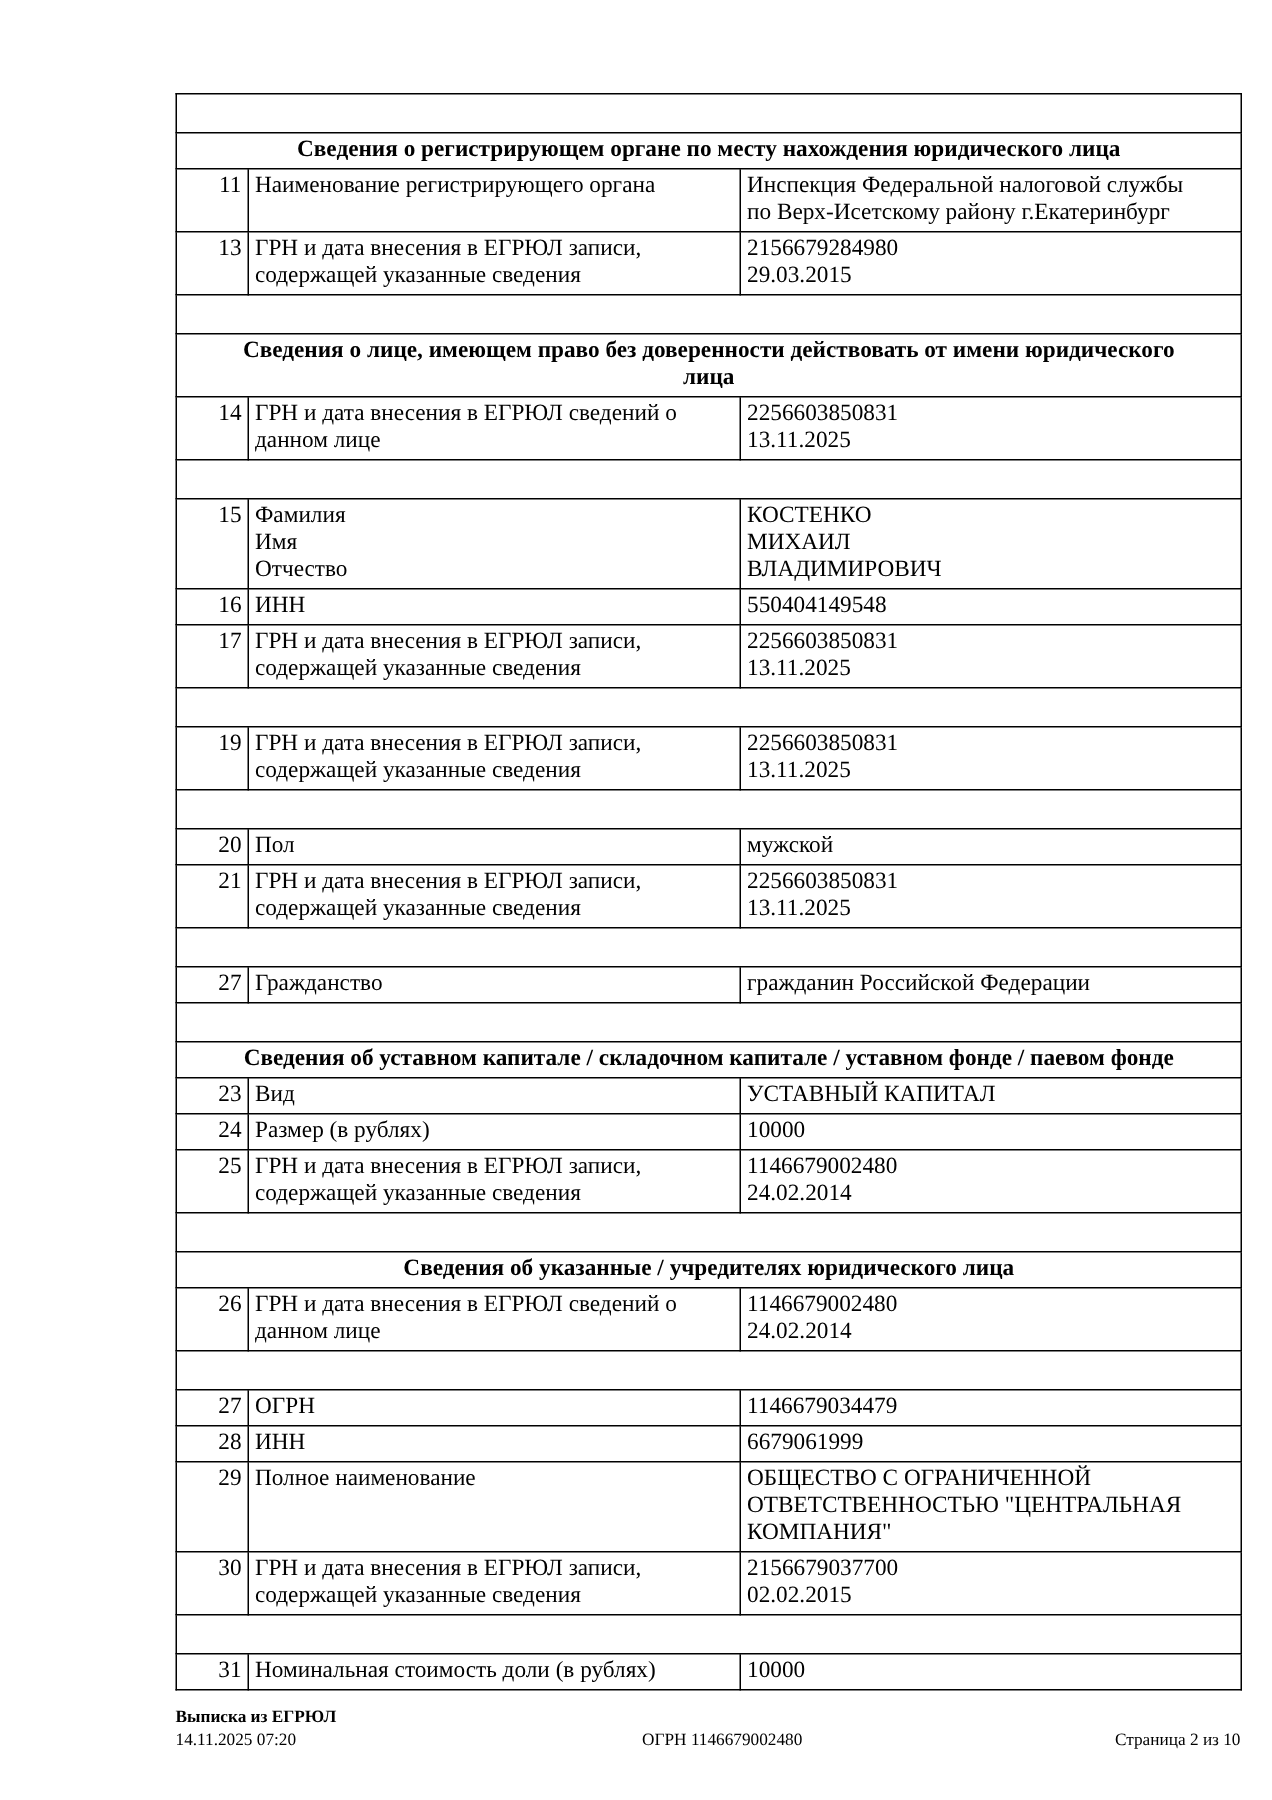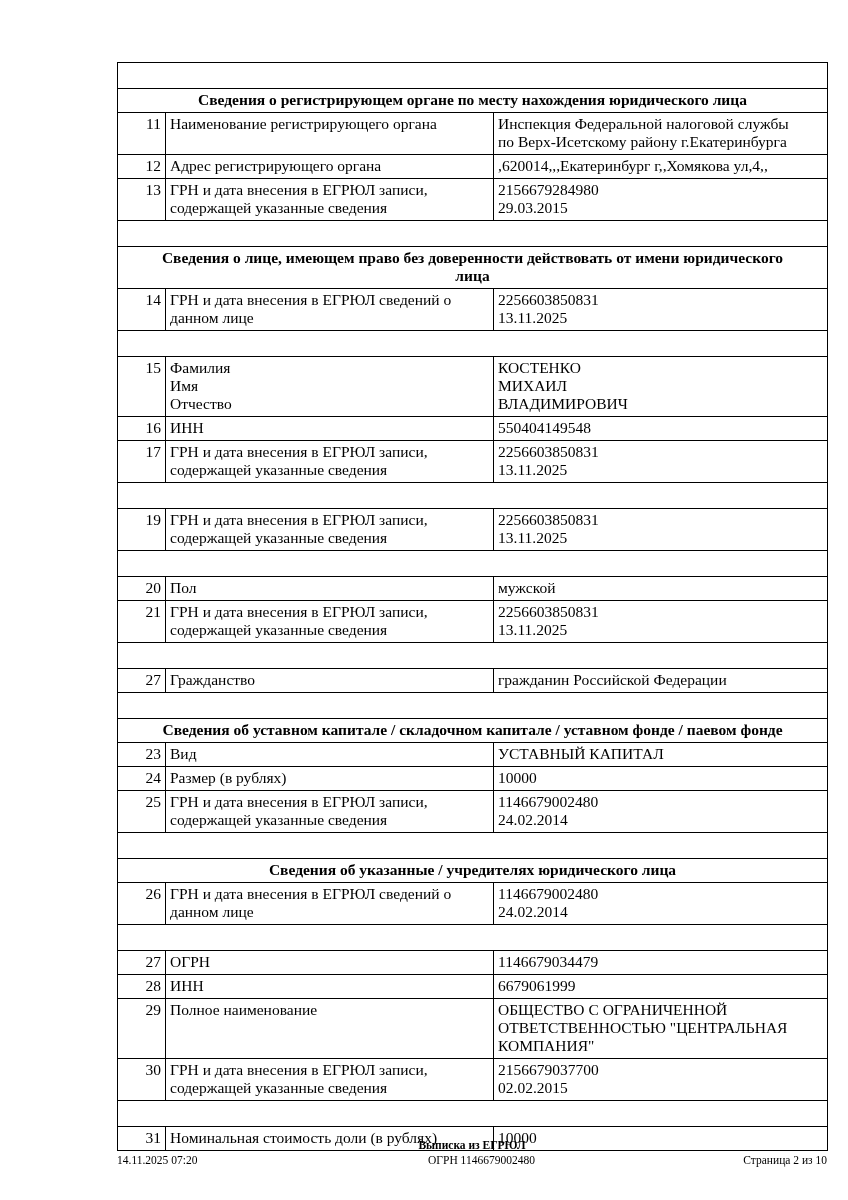--- a/index.html
+++ b/index.html
@@ -49,21 +49,21 @@
       padding: 0;
     }
     .footer {
       position: absolute;
       left: 80px;
       top: 1139px;
       width: 710px;
       font-size: 11.5px;
       line-height: 13.5px;
     }
-    .footer-title { font-weight: bold; text-align: center; }
+    .footer-title { font-weight: bold; }
     .footer-line2 {
       position: relative;
       display: flex;
       margin-top: 1px;
       align-items: flex-end;
     }
     .footer-ogrn {
       position: absolute;
       left: 0;
       right: 14px;
@@ -92,30 +92,21 @@
             <div>Сведения о регистрирующем органе по месту нахождения юридического лица</div>
           </td>
         </tr>
         <tr>
           <td class="num-cell">11</td>
           <td class="label-cell">
             <div>Наименование регистрирующего органа</div>
           </td>
           <td class="value-cell">
             <div>Инспекция Федеральной налоговой службы</div>
-            <div>по Верх-Исетскому району г.Екатеринбурга</div>
-          </td>
-        </tr>
-        <tr>
-          <td class="num-cell">12</td>
-          <td class="label-cell">
-            <div>Адрес регистрирующего органа</div>
-          </td>
-          <td class="value-cell">
-            <div>,620014,,,Екатеринбург г,,Хомякова ул,4,,</div>
+            <div>по Верх-Исетскому району г.Екатеринбург</div>
           </td>
         </tr>
         <tr>
           <td class="num-cell">13</td>
           <td class="label-cell">
             <div>ГРН и дата внесения в ЕГРЮЛ записи,</div>
             <div>содержащей указанные сведения</div>
           </td>
           <td class="value-cell">
             <div>2156679284980</div>

